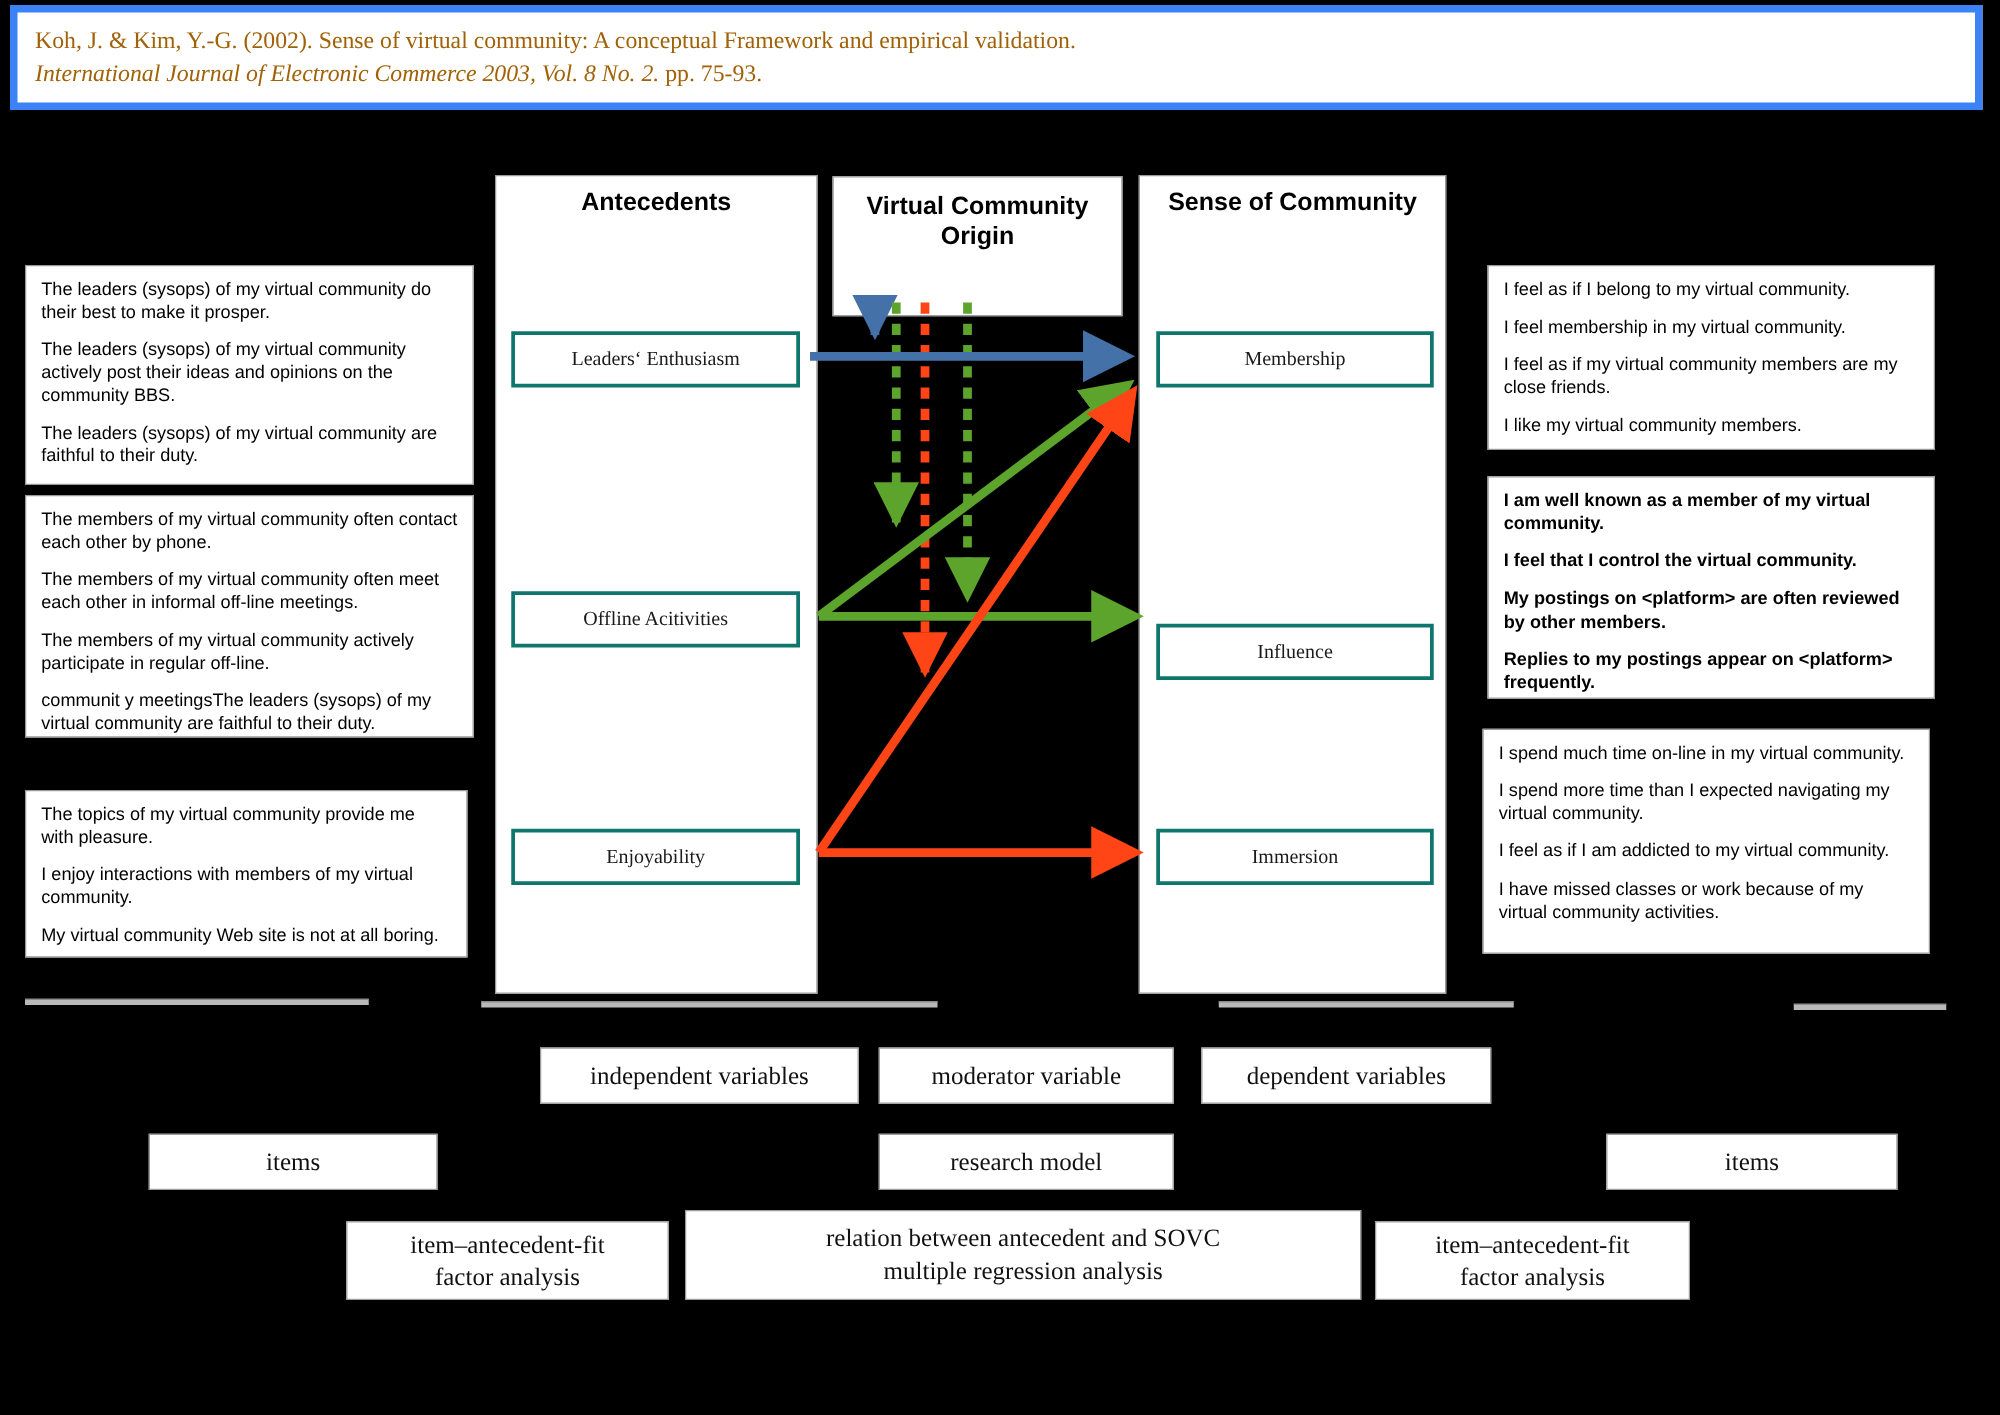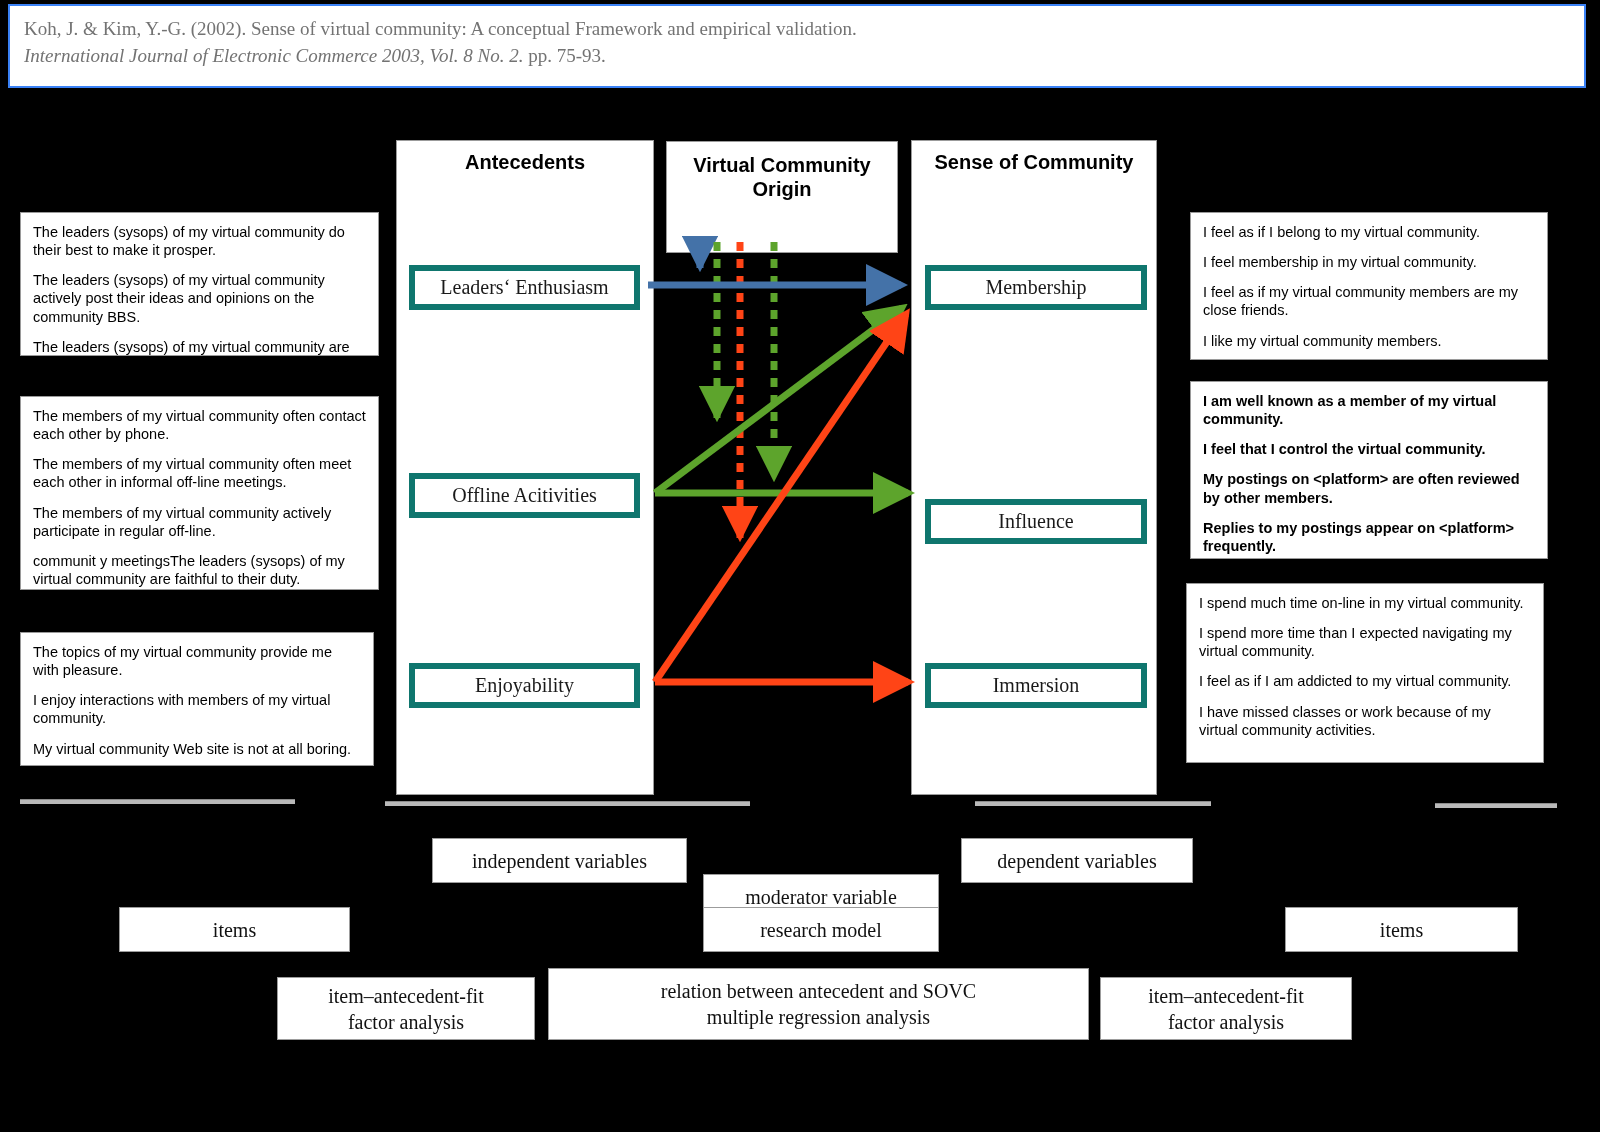--- a/index.html
+++ b/index.html
@@ -5,80 +5,80 @@
   html,body{margin:0;padding:0;background:#000;}
   body{
     width:1600px;height:1132px;position:relative;overflow:hidden;
     font-family:"Liberation Sans", sans-serif;
   }
   .stage{position:absolute;left:0;top:0;width:1600px;height:1132px;background:#000;}
 
   
   #citation{
     position:absolute;left:8px;top:4px;width:1578px;height:84px;
-    background:#fff;border:2px solid #3b82f6;
+    background:#fff;border:6px solid #3b82f6;
     box-sizing:border-box;padding:10px 14px 0 14px;
-    font-family:"Liberation Serif", serif;font-size:19px;color:#737373;line-height:1.42;
+    font-family:"Liberation Serif", serif;font-size:19px;color:#a16207;line-height:1.42;
   }
   #citation .l2{font-style:italic;}
   #citation .l2 .norm{font-style:normal;}
 
   
   .panel{
     position:absolute;background:#fff;border:1px solid #9b9b9b;box-sizing:border-box;
   }
   .panel-title{
     font-family:Liberation Sans, sans-serif;font-weight:bold;font-size:20px;color:#000;
     text-align:center;width:100%;position:absolute;left:0;line-height:1.18;
   }
   #panel-antecedents{left:396px;top:140px;width:258px;height:655px;}
   #panel-origin{left:666px;top:141px;width:232px;height:112px;}
   #panel-soc{left:911px;top:140px;width:246px;height:655px;}
 
   
   .varbox{
-    position:absolute;background:#fff;border:6px solid #0f766e;box-sizing:border-box;
+    position:absolute;background:#fff;border:3px solid #0f766e;box-sizing:border-box;
     display:flex;align-items:center;justify-content:center;
-    font-family:"Liberation Serif", serif;font-size:20px;color:#1a1a1a;
+    font-family:"Liberation Serif", serif;font-size:16px;color:#1a1a1a;
   }
   #var-leaders{left:409px;top:265px;width:231px;height:45px;}
   #var-offline{left:409px;top:473px;width:231px;height:45px;}
   #var-enjoy  {left:409px;top:663px;width:231px;height:45px;}
   #var-membership{left:925px;top:265px;width:222px;height:45px;}
   #var-influence {left:925px;top:499px;width:222px;height:45px;}
   #var-immersion {left:925px;top:663px;width:222px;height:45px;}
 
   
   .itembox{
     position:absolute;background:#fff;border:1px solid #9a9a9a;box-sizing:border-box;
     padding:10px 12px;font-size:14.5px;color:#000;line-height:1.25;
     font-family:"Liberation Sans", sans-serif;
   }
   .itembox p{margin:0 0 12px 0;}
   .itembox p:last-child{margin-bottom:0;}
-  #items-leaders {left:20px; top:212px;width:359px;height:144px;}
+  #items-leaders {left:20px; top:212px;width:359px;height:176px;}
   #items-offline {left:20px; top:396px;width:359px;height:194px;}
   #items-enjoy   {left:20px; top:632px;width:354px;height:134px;}
   #items-member  {left:1190px;top:212px;width:358px;height:148px;}
   #items-influence{left:1190px;top:381px;width:358px;height:178px;font-weight:bold;}
   #items-immersion{left:1186px;top:583px;width:358px;height:180px;}
 
   
   .divider{position:absolute;height:4px;background:#b9b9b9;border-top:1px solid #8d8d8d;}
 
   
   .lbox{
     position:absolute;background:#fff;border:1px solid #9c9c9c;box-sizing:border-box;
     display:flex;flex-direction:column;align-items:center;justify-content:center;
     font-family:"Liberation Serif", serif;font-size:20px;color:#111;line-height:1.3;
     text-align:center;
     margin-left:36px;
   }
   #lb-indep{left:396px;top:838px;width:255px;height:45px;}
-  #lb-mod  {left:667px;top:874px;width:236px;height:45px;}
+  #lb-mod  {left:667px;top:838px;width:236px;height:45px;}
   #lb-dep  {left:925px;top:838px;width:232px;height:45px;}
   #lb-items-l{left:83px; top:907px;width:231px;height:45px;}
   #lb-model {left:667px;top:907px;width:236px;height:45px;}
   #lb-items-r{left:1249px;top:907px;width:233px;height:45px;}
   #lb-fa-l {left:241px;top:977px;width:258px;height:63px;}
   #lb-reg  {left:512px;top:968px;width:541px;height:72px;}
   #lb-fa-r {left:1064px;top:977px;width:252px;height:63px;}
 
   svg.arrows{position:absolute;left:0;top:0;width:1600px;height:1132px;pointer-events:none;}
 </style>

